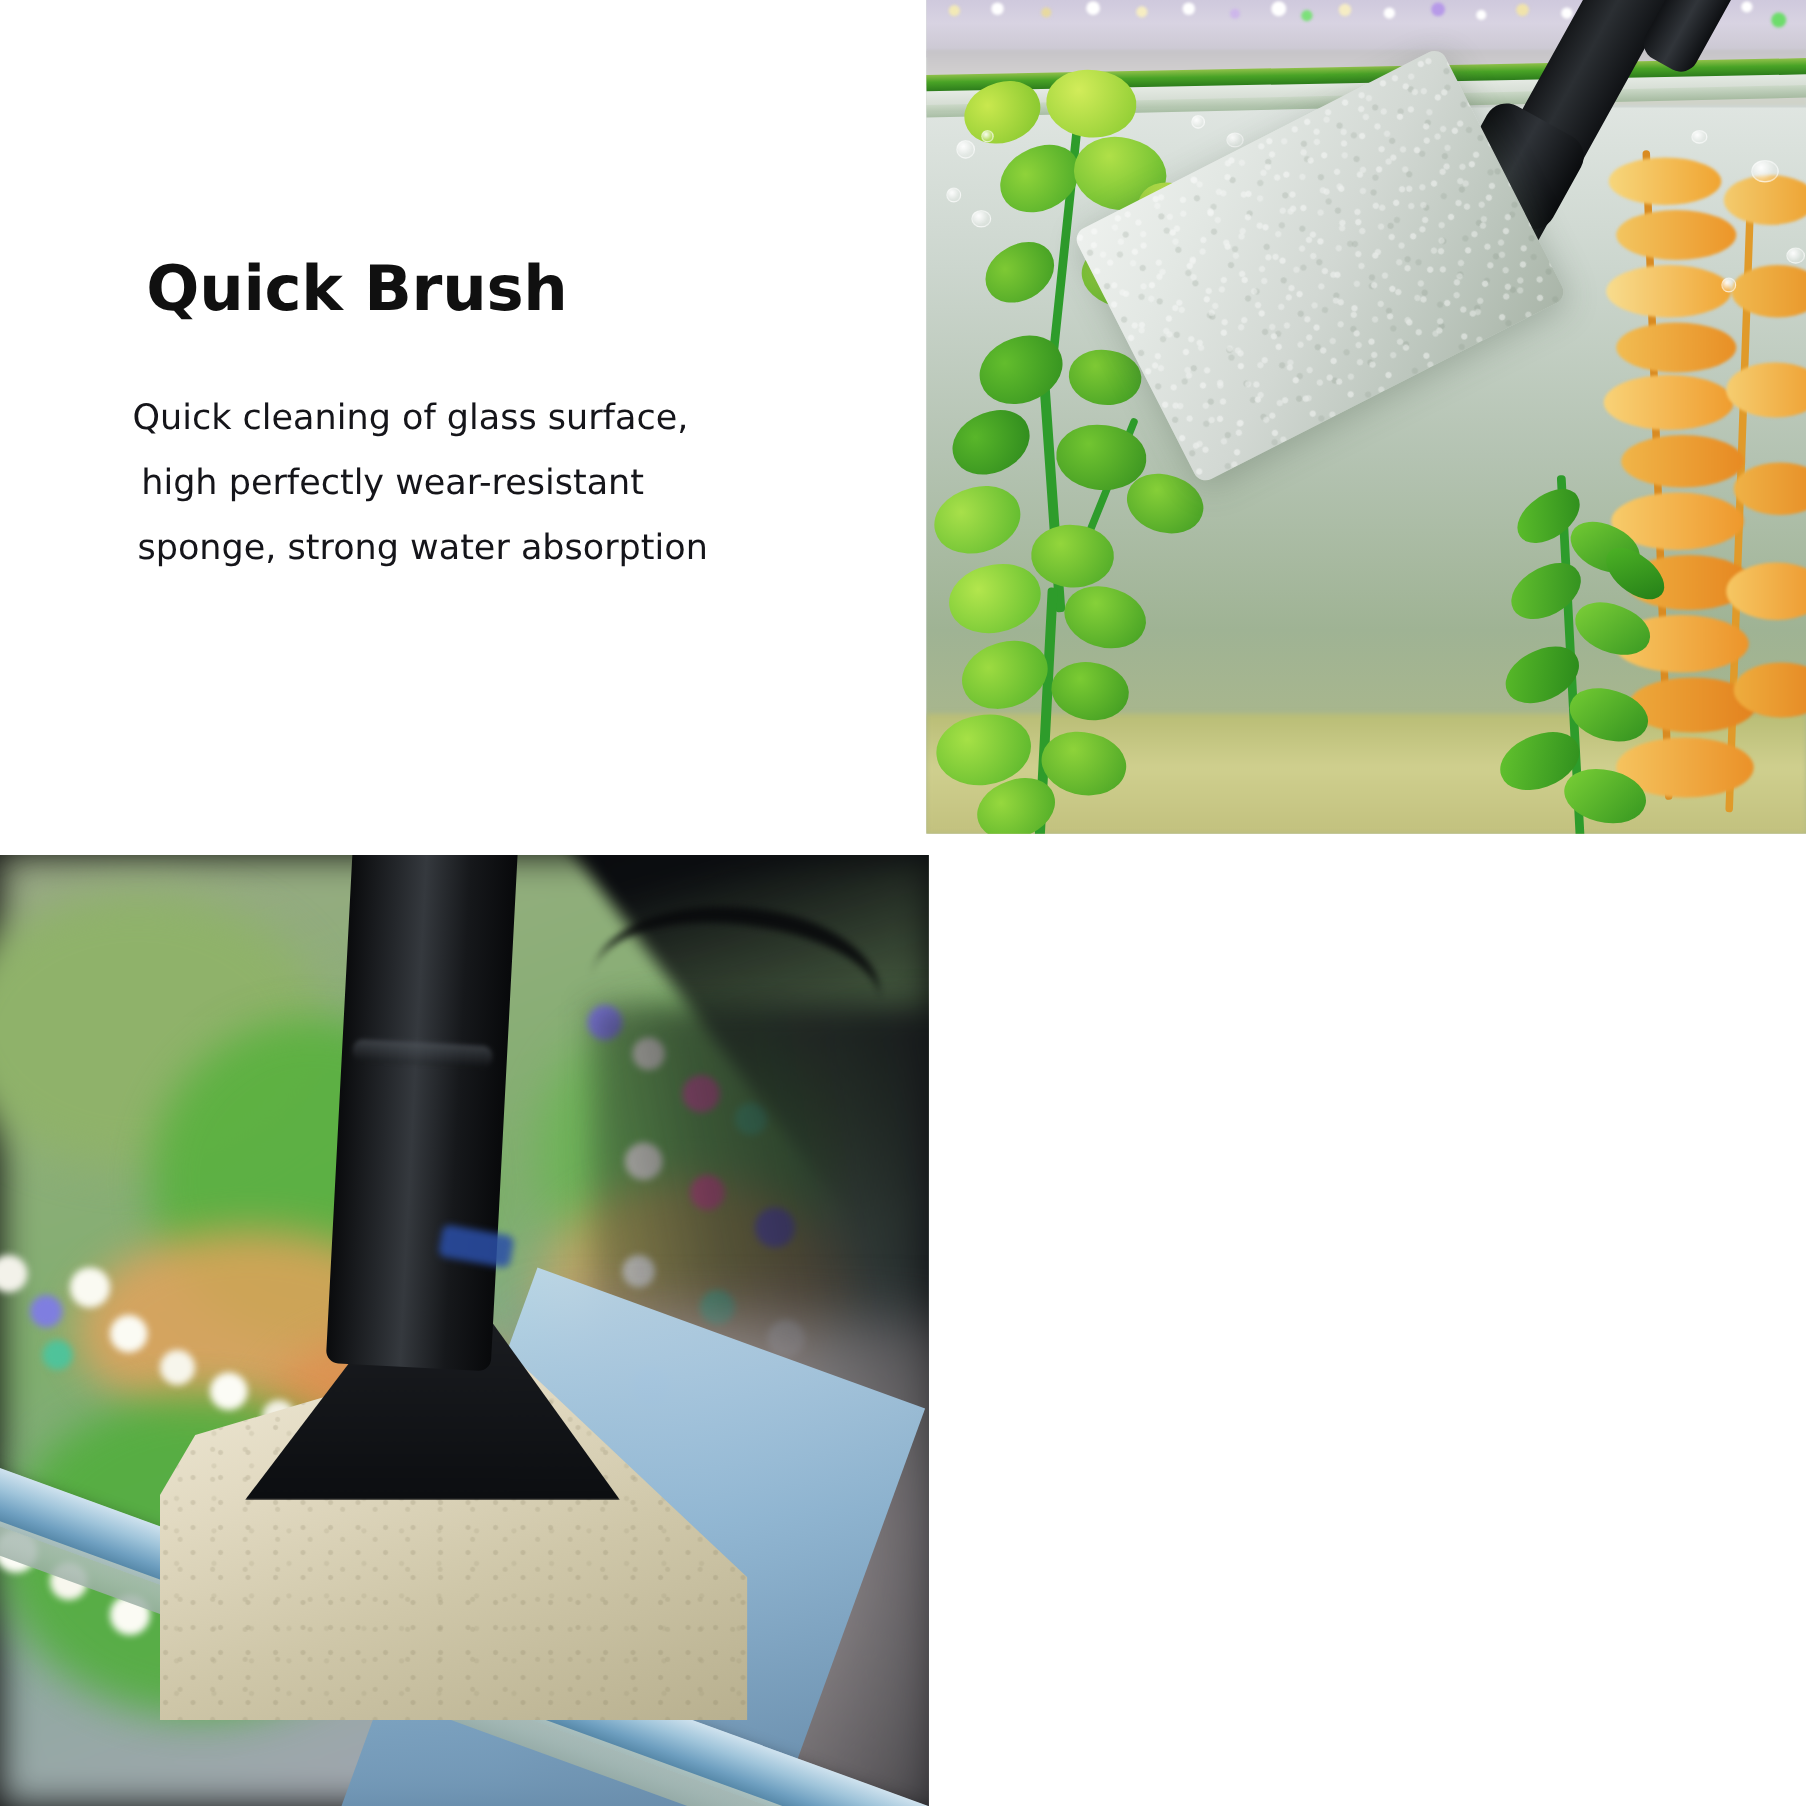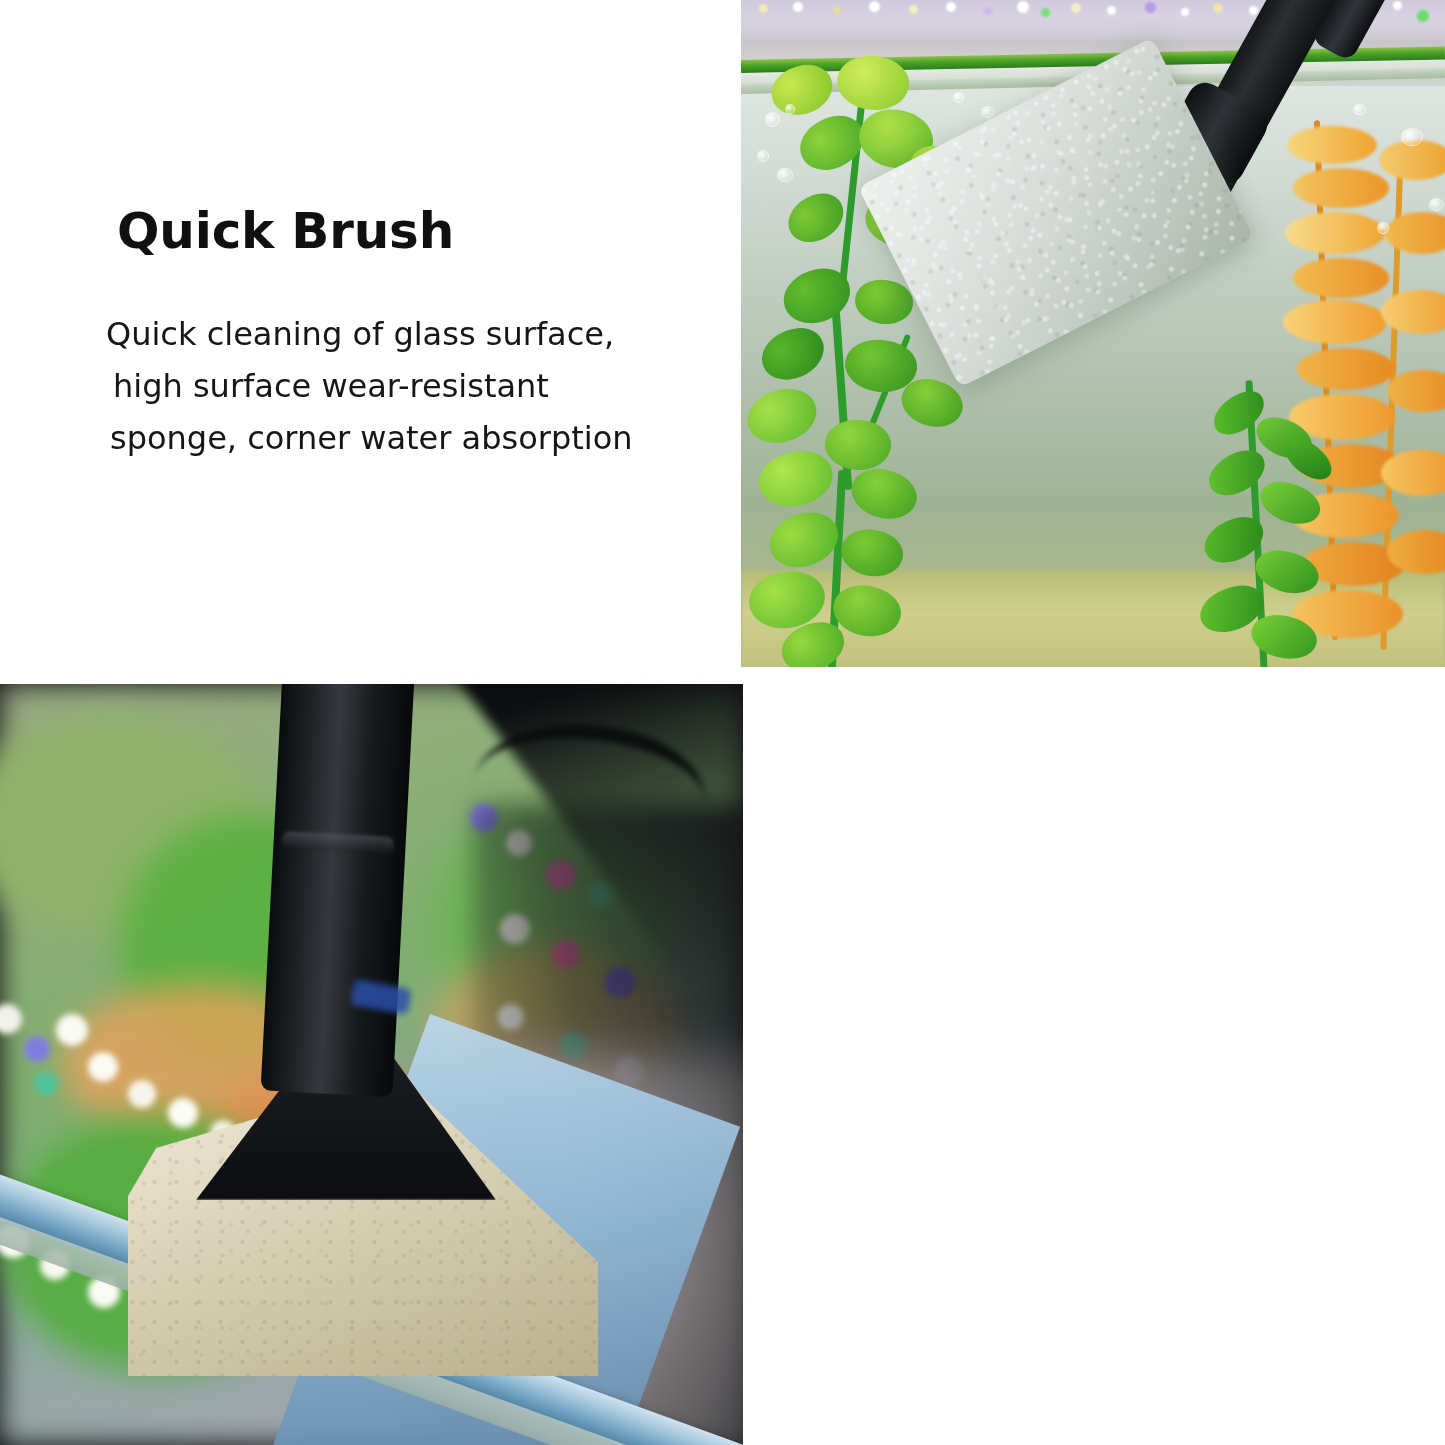--- a/index.html
+++ b/index.html
@@ -22,21 +22,21 @@
     letter-spacing:-0.2px;
     white-space:nowrap;
   }
   .title-tl{position:absolute;left:117px;top:202px;font-size:50px;}
   .title-br{position:absolute;left:108px;top:206px;font-size:47px;}
 
   .body-text{
     color:#15151a;font-weight:400;
     line-height:52px;white-space:nowrap;
   }
-  .body-tl{position:absolute;left:106px;top:308px;font-size:32px;}
+  .body-tl{position:absolute;left:106px;top:308px;font-size:28px;}
   .body-tl .l2{padding-left:7px;display:block;}
   .body-tl .l3{padding-left:4px;display:block;}
   .body-br{position:absolute;left:110px;top:300px;font-size:29px;line-height:47px;}
 
   
   .photo-tr{
     position:absolute;left:741px;top:0;width:704px;height:667px;
     overflow:hidden;background:#cfd6d2;
   }
   .tr-inner{position:absolute;inset:0;overflow:hidden;}
@@ -209,22 +209,22 @@
 </style>
 </head>
 <body>
 
 <div class="stage">
 
   <div class="panel panel-tl">
     <div class="title title-tl">Quick Brush</div>
     <div class="body-text body-tl">
       <span class="l1">Quick cleaning of glass surface,</span>
-      <span class="l2">high surface wear-resistant</span>
-      <span class="l3">sponge, corner water absorption</span>
+      <span class="l2">high perfectly wear-resistant</span>
+      <span class="l3">sponge, strong water absorption</span>
     </div>
   </div>
 
   <div class="photo-tr">
     <div class="tr-inner">
 
       <div class="tr-water"></div>
       <div class="tr-substrate"></div>
 
       <div class="tr-topband"></div>

